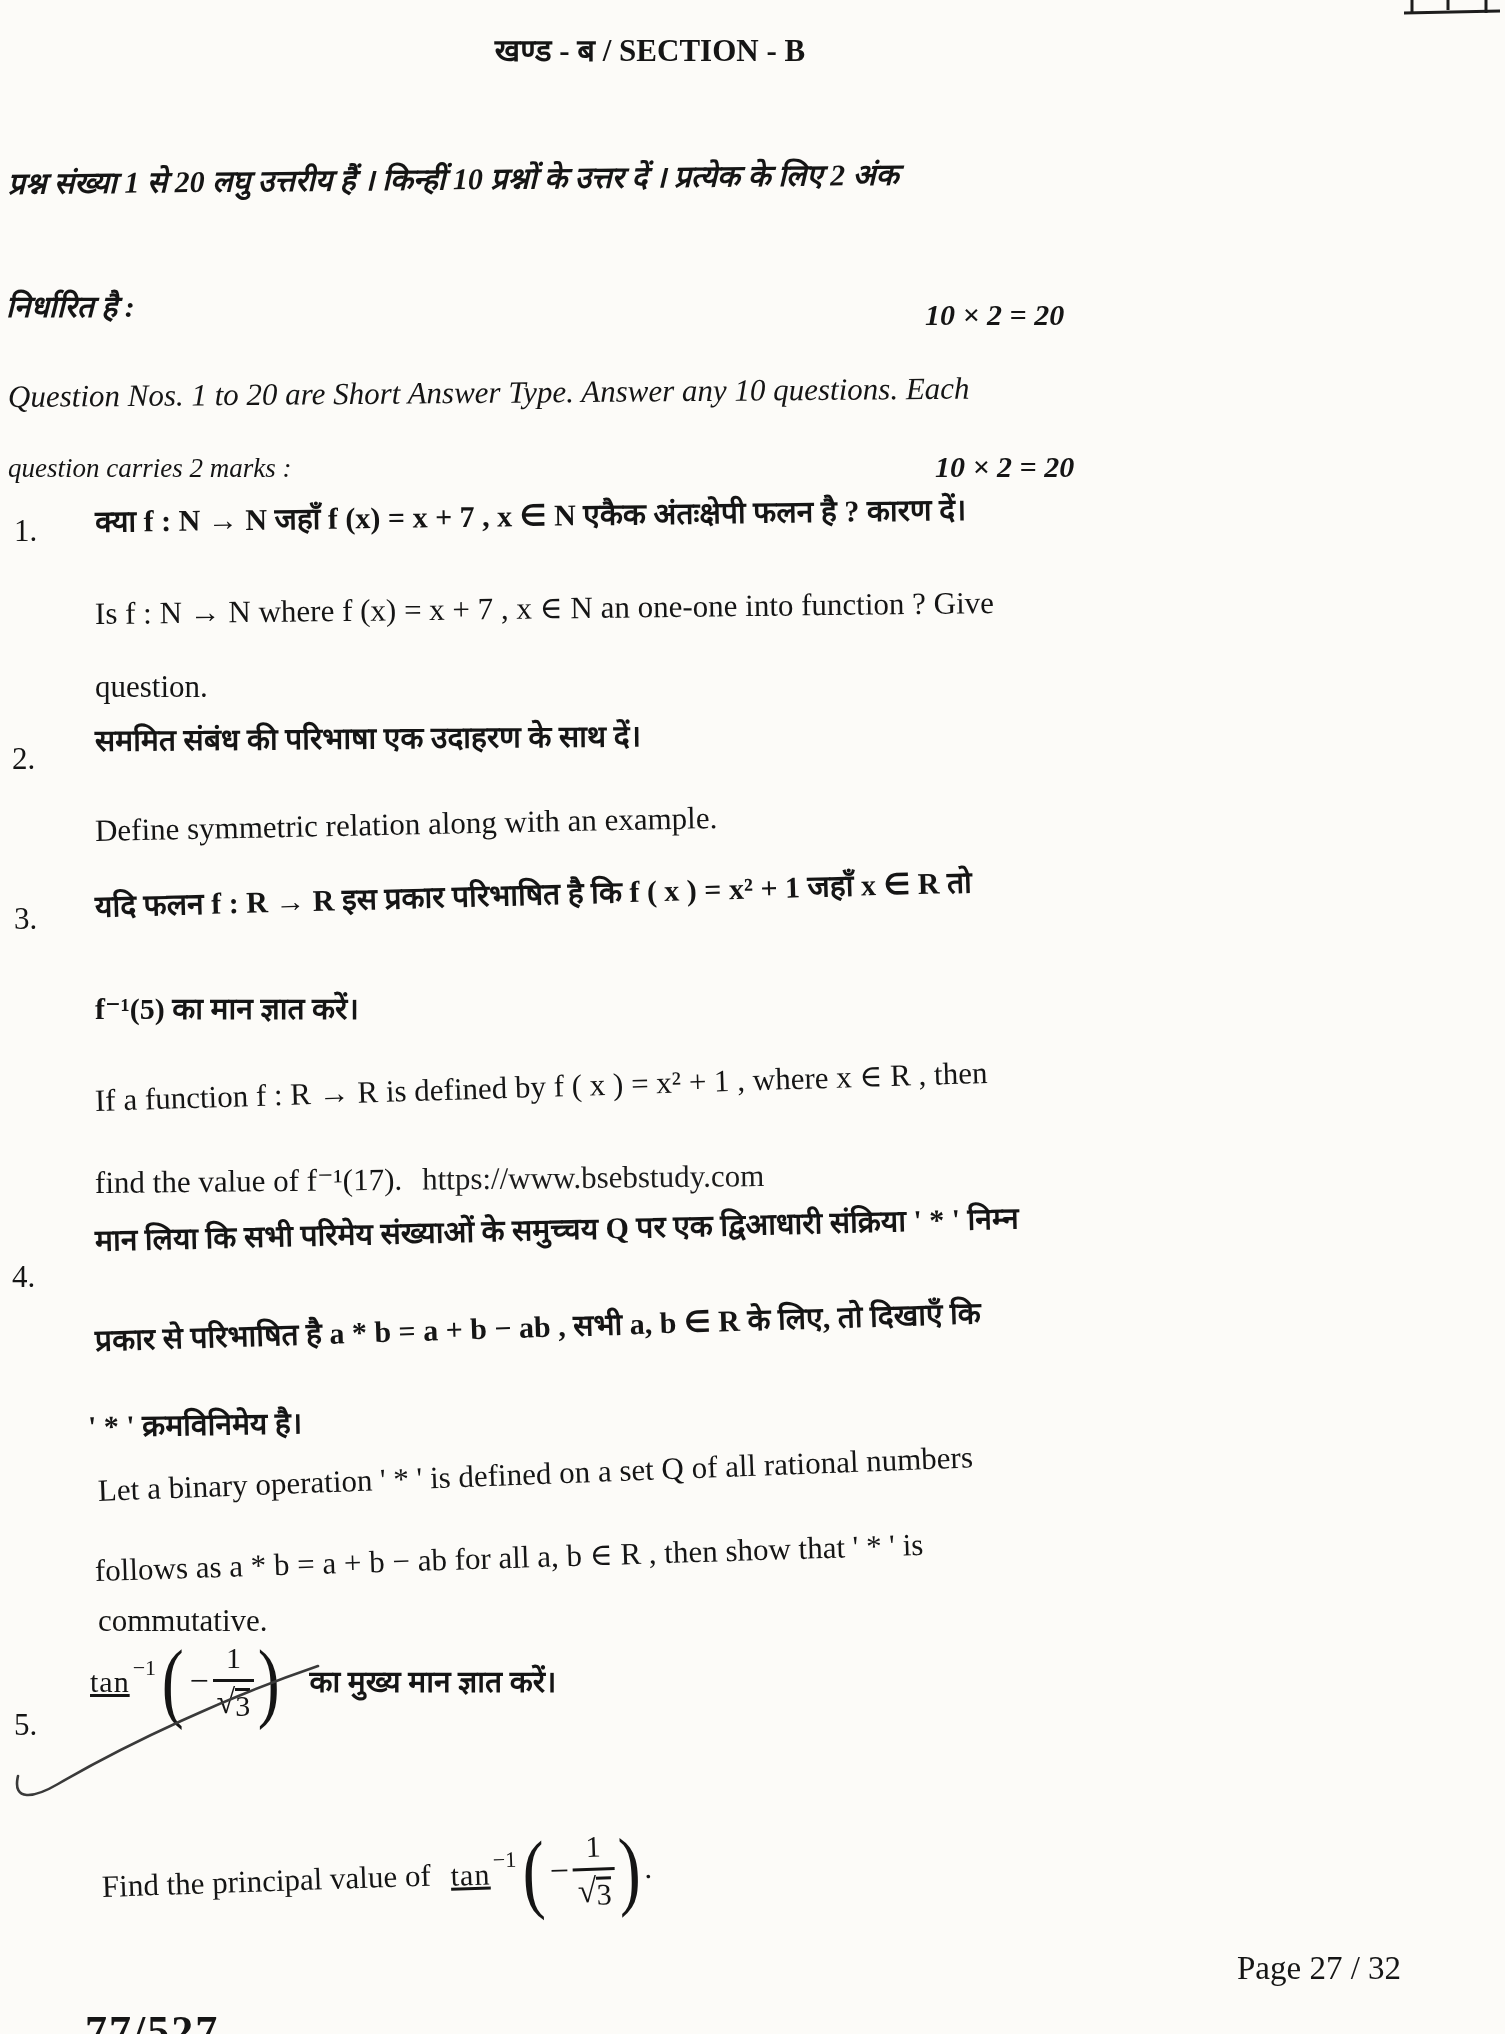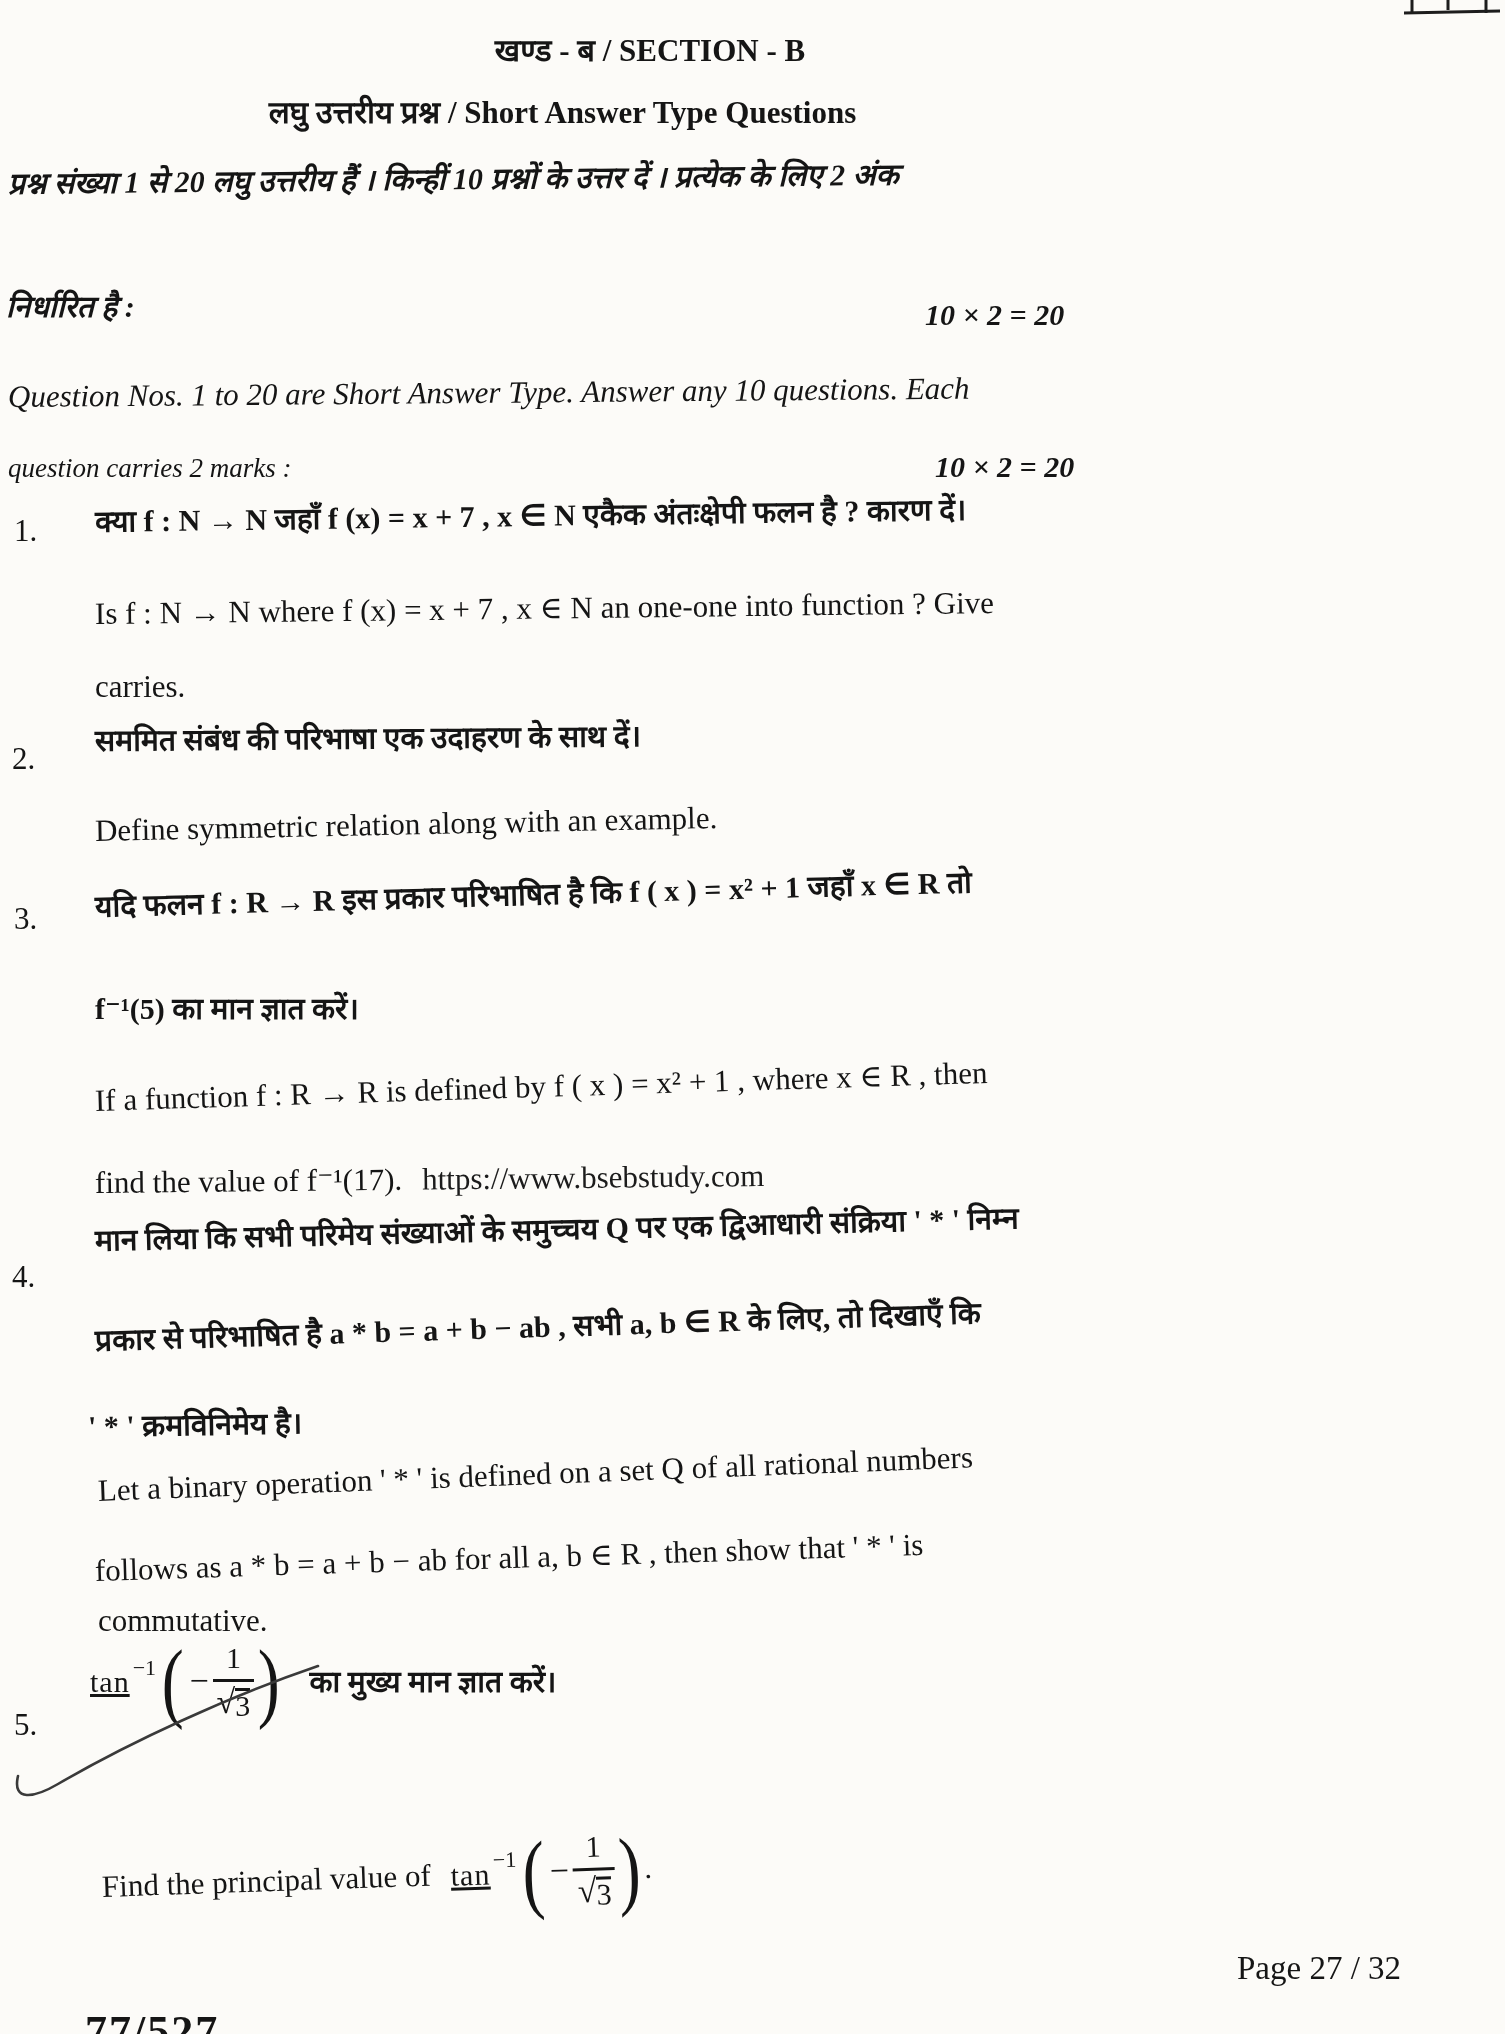--- a/index.html
+++ b/index.html
@@ -37,34 +37,33 @@
   svg.overlay{position:absolute;left:0;top:0;pointer-events:none;}
   .clip-bottom{position:absolute;overflow:hidden;height:24px;}
   .corner-code{font-weight:bold;font-size:44px;line-height:1;letter-spacing:2px;}
 </style>
 </head>
 <body>
 
 <div class="page">
 
   <div class="line b center" style="top:32px;left:0;width:1300px;font-size:31px;">खण्ड - ब / SECTION - B</div>
-  <div class="line b center hi" style="top:94px;left:0;width:1125px;font-size:31px;">लघु उत्तरीय प्रश्न / Short Answer Type Questions</div>
 
   <div class="line b i hi" style="top:165px;left:8px;transform:rotate(-0.6deg);">प्रश्न संख्या 1 से 20 लघु उत्तरीय हैं । किन्हीं 10 प्रश्नों के उत्तर दें । प्रत्येक के लिए 2 अंक</div>
   <div class="line b i hi" style="top:288px;left:6px;">निर्धारित है :</div>
   <div class="line b i" style="top:296px;left:925px;">10 × 2 = 20</div>
 
   <div class="line i" style="top:378px;left:8px;font-size:31px;transform:rotate(-0.5deg);">Question Nos. 1 to 20 are Short Answer Type. Answer any 10 questions. Each</div>
   <div class="line i" style="top:452px;left:8px;font-size:27px;">question carries 2 marks :</div>
   <div class="line i" style="top:448px;left:935px;font-weight:600;">10 × 2 = 20</div>
 
   <div class="line qnum" style="top:512px;left:14px;">1.</div>
   <div class="line b hi" style="top:503px;left:95px;transform:rotate(-0.8deg);">क्या  f : N → N  जहाँ  f (x) = x + 7 ,  x ∈ N  एकैक अंतःक्षेपी फलन है ? कारण दें।</div>
   <div class="line" style="top:595px;left:95px;font-size:31px;transform:rotate(-0.7deg);">Is  f : N → N  where  f (x) = x + 7 ,  x ∈ N  an one-one into function ? Give</div>
-  <div class="line" style="top:668px;left:95px;font-size:31px;">carries.</div>
+  <div class="line" style="top:668px;left:95px;font-size:31px;">question.</div>
 
   <div class="line qnum" style="top:740px;left:12px;">2.</div>
   <div class="line b hi" style="top:722px;left:95px;transform:rotate(-0.5deg);">सममित संबंध की परिभाषा एक उदाहरण के साथ दें।</div>
   <div class="line" style="top:812px;left:95px;font-size:31px;transform:rotate(-1.2deg);">Define symmetric relation along with an example.</div>
 
   <div class="line qnum" style="top:900px;left:14px;">3.</div>
   <div class="line b hi" style="top:888px;left:95px;transform:rotate(-1.6deg);">यदि फलन  f : R → R  इस प्रकार परिभाषित है कि  f ( x ) = x² + 1  जहाँ  x ∈ R  तो</div>
   <div class="line b hi" style="top:990px;left:95px;">f⁻¹(5) का मान ज्ञात करें।</div>
   <div class="line" style="top:1082px;left:95px;font-size:31px;transform:rotate(-1.8deg);">If a function  f : R → R  is defined by  f ( x ) = x² + 1 ,  where  x ∈ R ,  then</div>
   <div class="line" style="top:1164px;left:95px;font-size:31px;transform:rotate(-0.6deg);">

